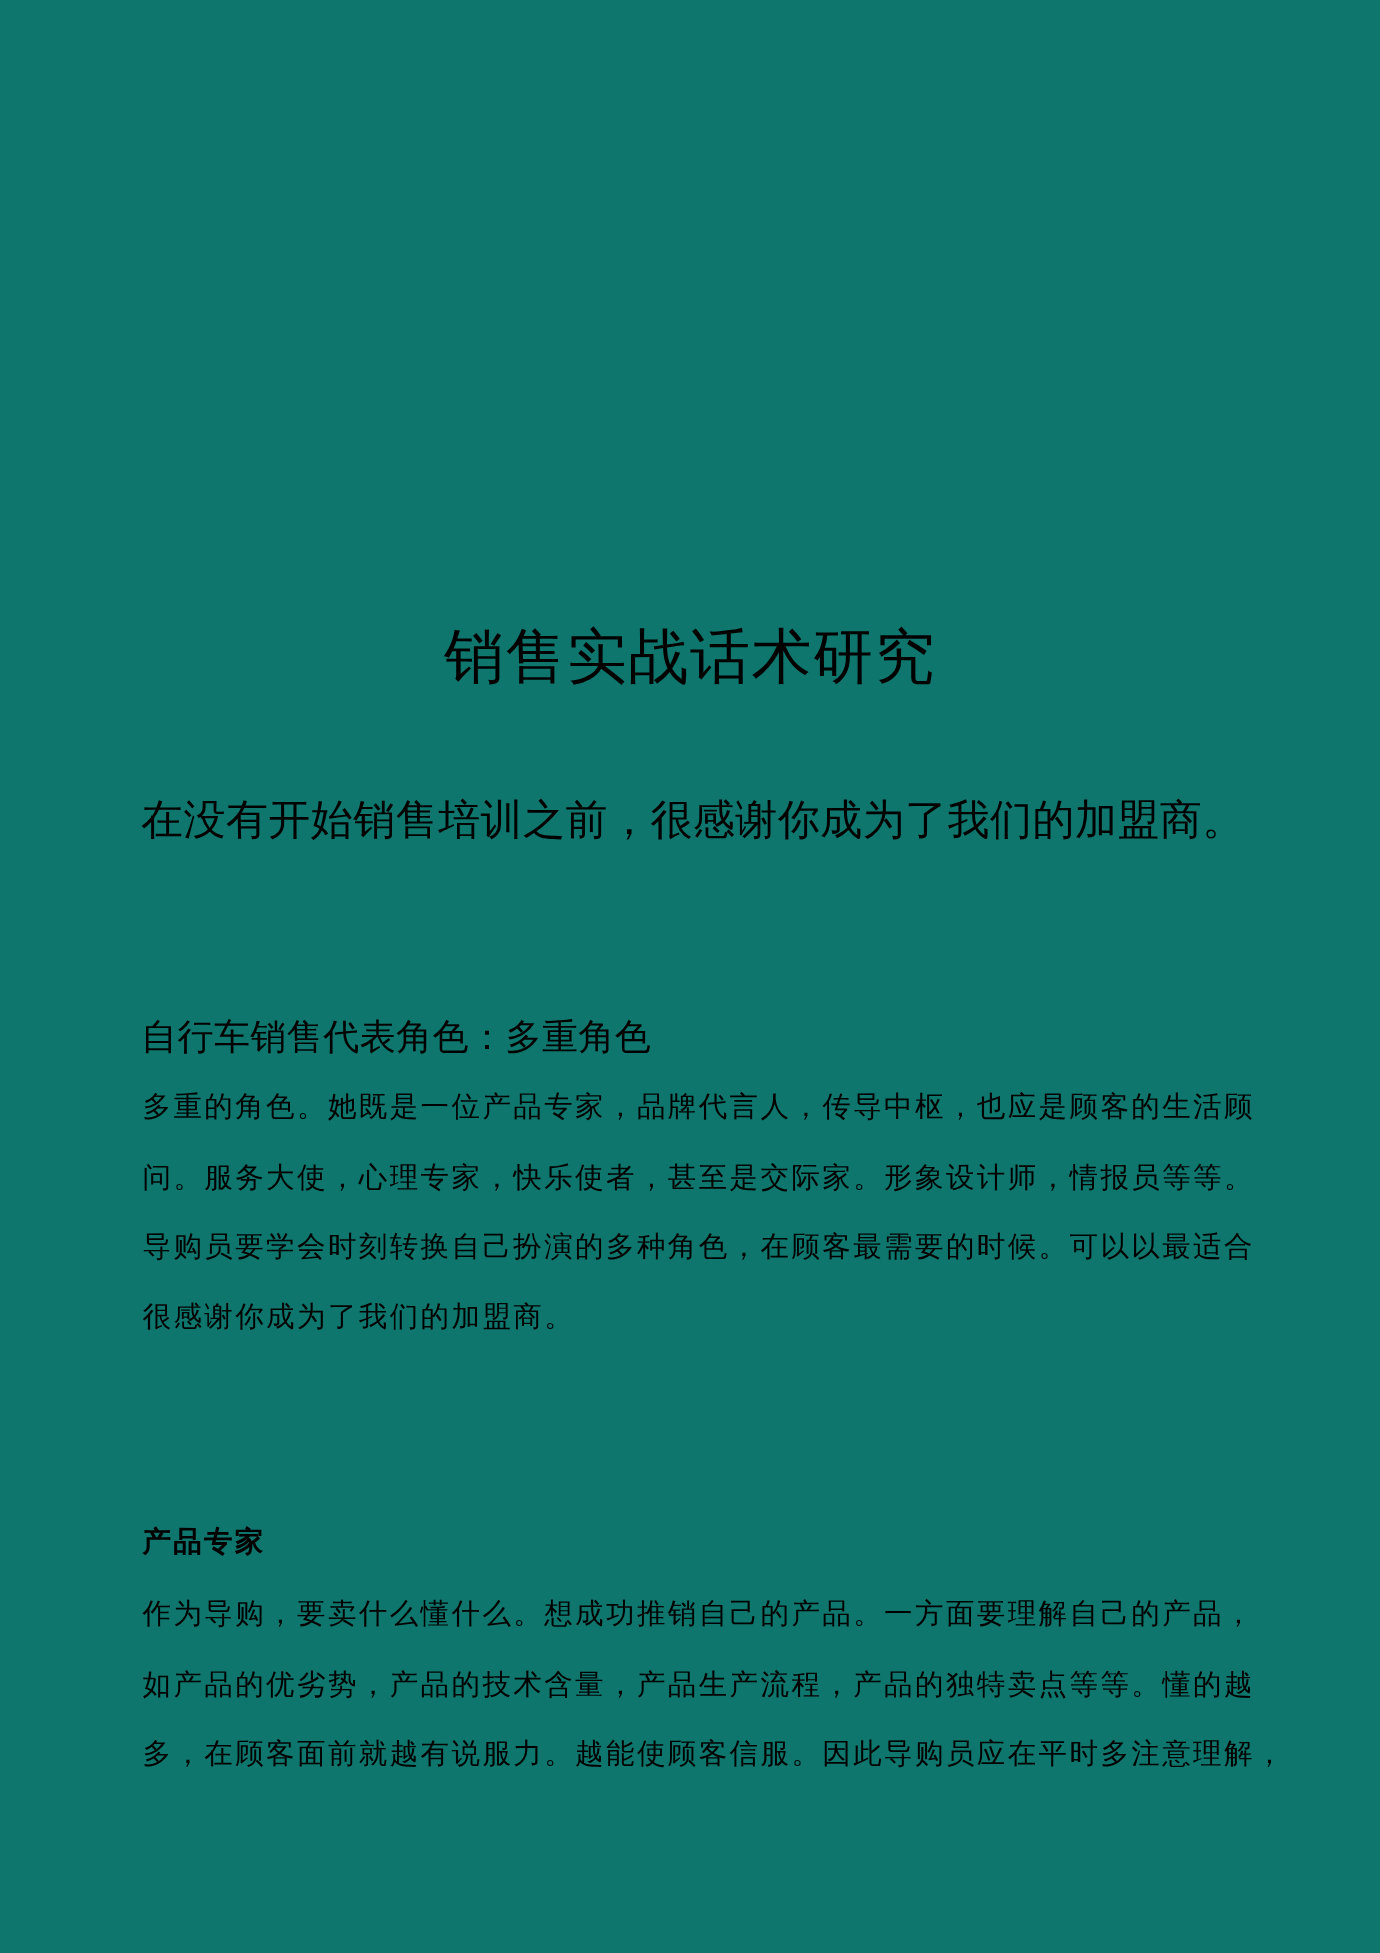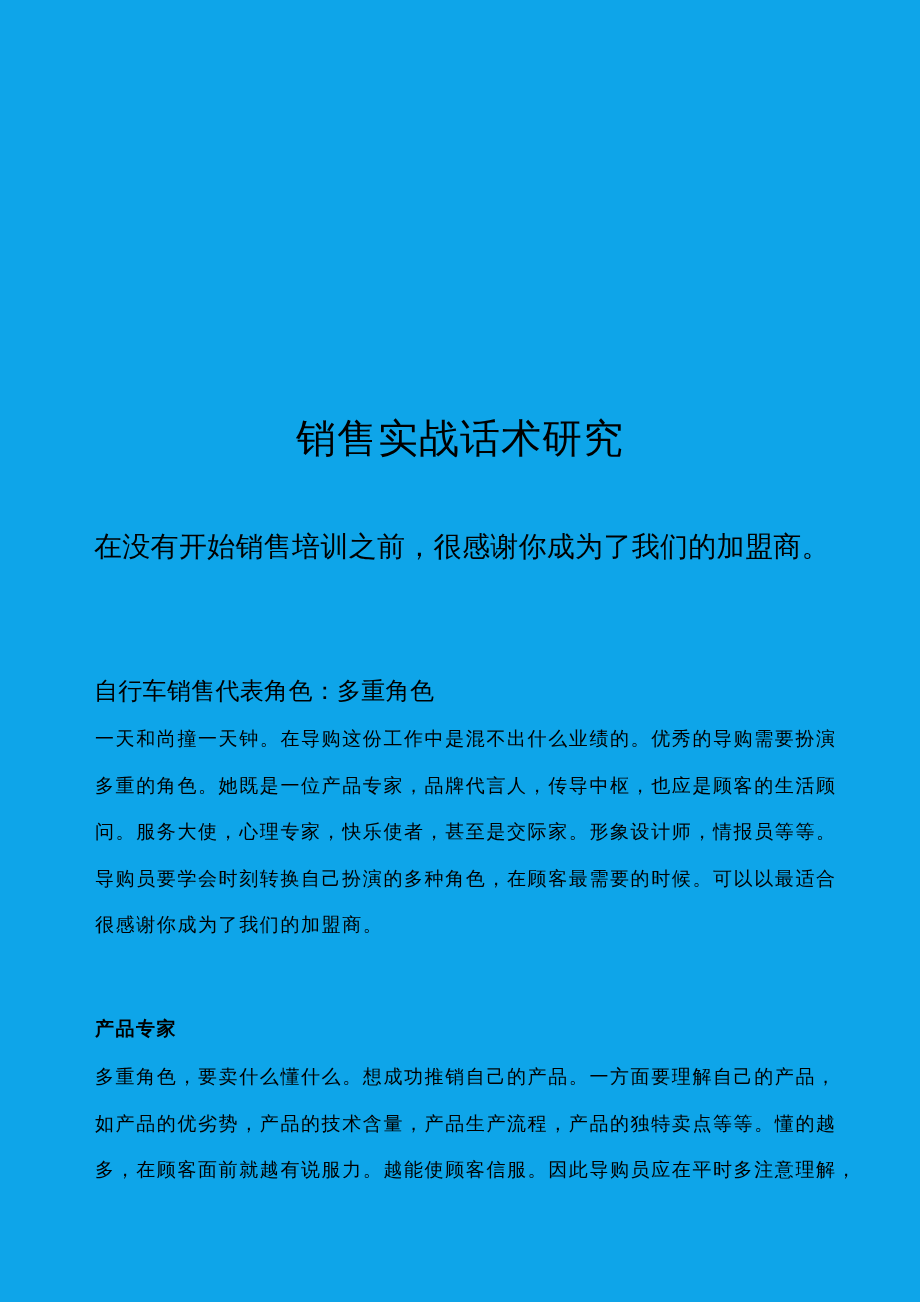--- a/index.html
+++ b/index.html
@@ -14,21 +14,21 @@
       overflow: hidden;
       color: #000000;
       font-family: "DejaVu Serif", "Liberation Serif", serif;
     }
     .page {
       position: absolute;
       left: 0;
       top: 0;
       width: 920px;
       height: 1302px;
-      background: #0ea5e9;
+      background: #0f766e;
     }
     .title {
       position: absolute;
       left: 0;
       top: 412px;
       width: 920px;
       text-align: center;
       font-family: "DejaVu Sans", "Liberation Sans", sans-serif;
       font-size: 40px;
       line-height: 52px;
@@ -93,28 +93,27 @@
 
 <div class="page">
 
   <h1 class="title">销售实战话术研究</h1>
 
   <p class="intro">在没有开始销售培训之前，很感谢你成为了我们的加盟商。</p>
 
   <h2 class="section-heading">自行车销售代表角色：多重角色</h2>
 
   <div class="body-block block-1">
-    <span class="body-line">一天和尚撞一天钟。在导购这份工作中是混不出什么业绩的。优秀的导购需要扮演</span>
     <span class="body-line">多重的角色。她既是一位产品专家，品牌代言人，传导中枢，也应是顾客的生活顾</span>
     <span class="body-line">问。服务大使，心理专家，快乐使者，甚至是交际家。形象设计师，情报员等等。</span>
     <span class="body-line">导购员要学会时刻转换自己扮演的多种角色，在顾客最需要的时候。可以以最适合</span>
     <span class="body-line">很感谢你成为了我们的加盟商。</span>
   </div>
 
   <h3 class="subheading">产品专家</h3>
 
   <div class="body-block block-2">
-    <span class="body-line">多重角色，要卖什么懂什么。想成功推销自己的产品。一方面要理解自己的产品，</span>
+    <span class="body-line">作为导购，要卖什么懂什么。想成功推销自己的产品。一方面要理解自己的产品，</span>
     <span class="body-line">如产品的优劣势，产品的技术含量，产品生产流程，产品的独特卖点等等。懂的越</span>
     <span class="body-line">多，在顾客面前就越有说服力。越能使顾客信服。因此导购员应在平时多注意理解，</span>
   </div>
 
 </div>
 
 </body></html>

